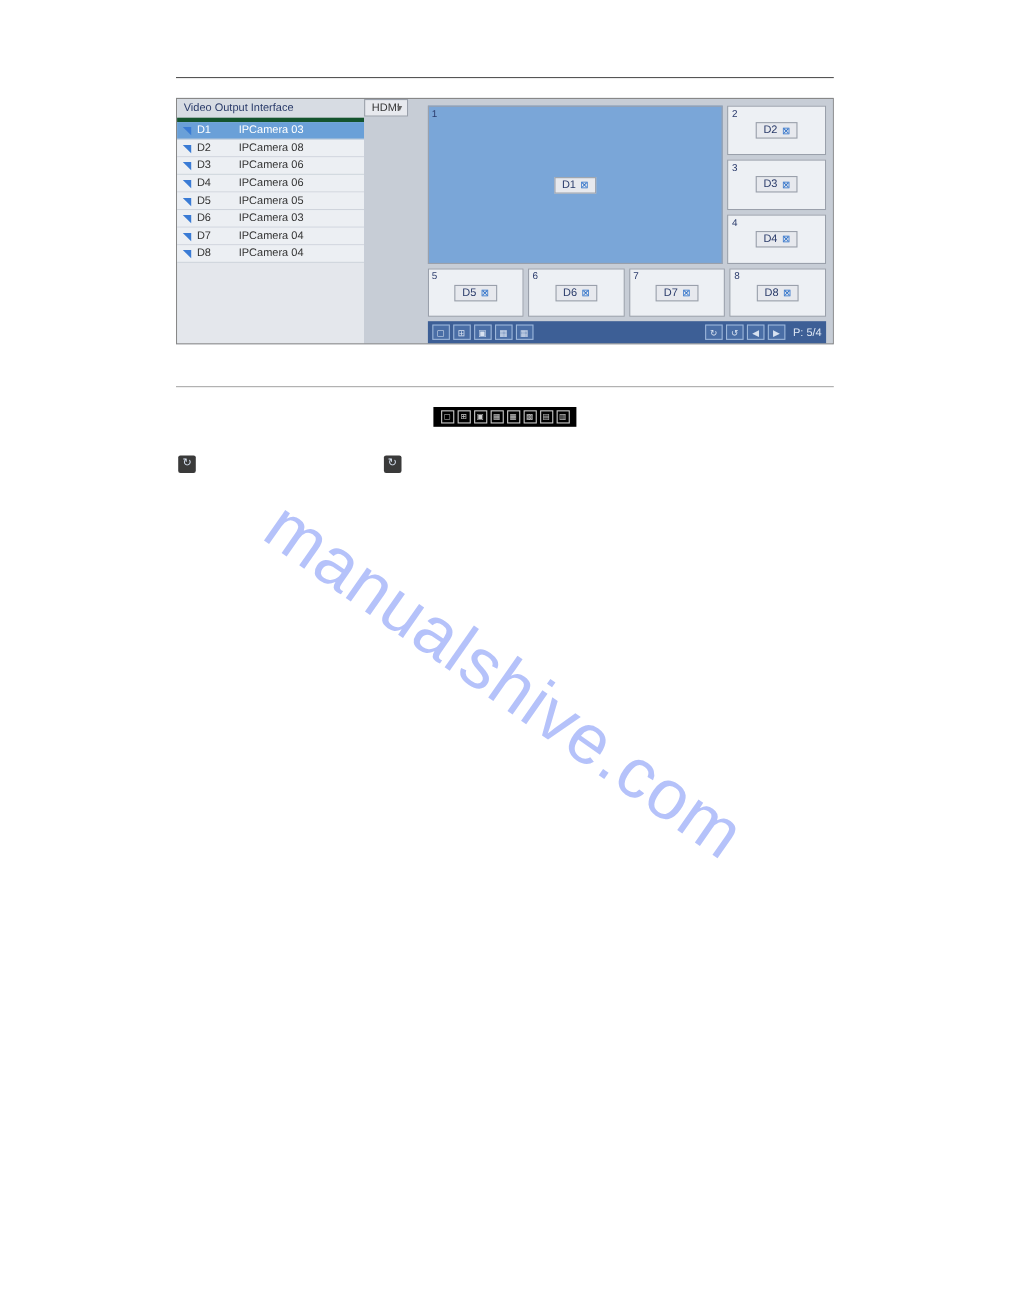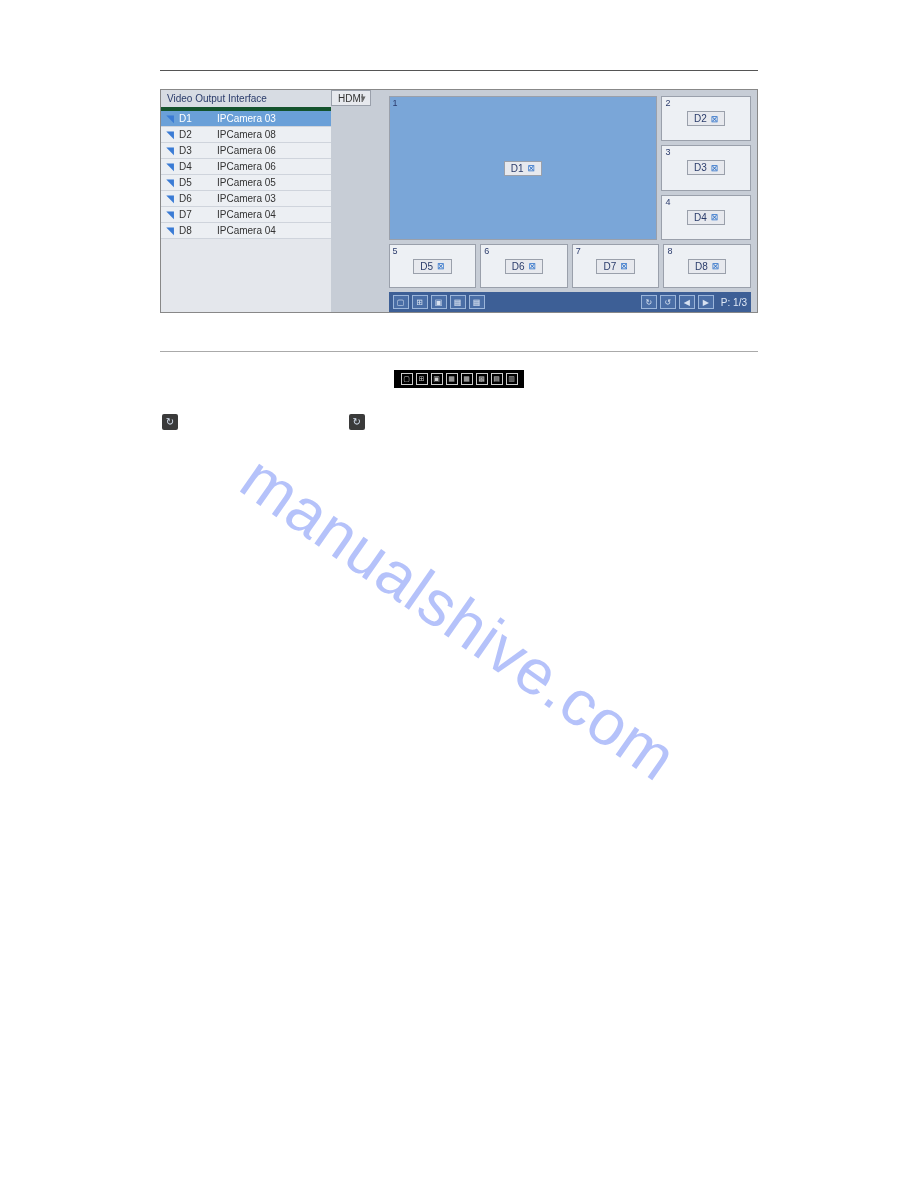--- a/index.html
+++ b/index.html
@@ -348,21 +348,21 @@
           <span class="tbtn">▢</span>
           <span class="tbtn">⊞</span>
           <span class="tbtn">▣</span>
           <span class="tbtn">▦</span>
           <span class="tbtn">▦</span>
           <span class="spacer"></span>
           <span class="tbtn">↻</span>
           <span class="tbtn">↺</span>
           <span class="tbtn">◀</span>
           <span class="tbtn">▶</span>
-          <span class="pglabel">P: 1/3</span>
+          <span class="pglabel">P: 5/4</span>
         </div>
       </div>
     </div>
   </div>
 
   <div class="caption-gap"></div>
   <hr class="hr2">
 
   <div class="strip">
     <span class="sicon">▢</span>

